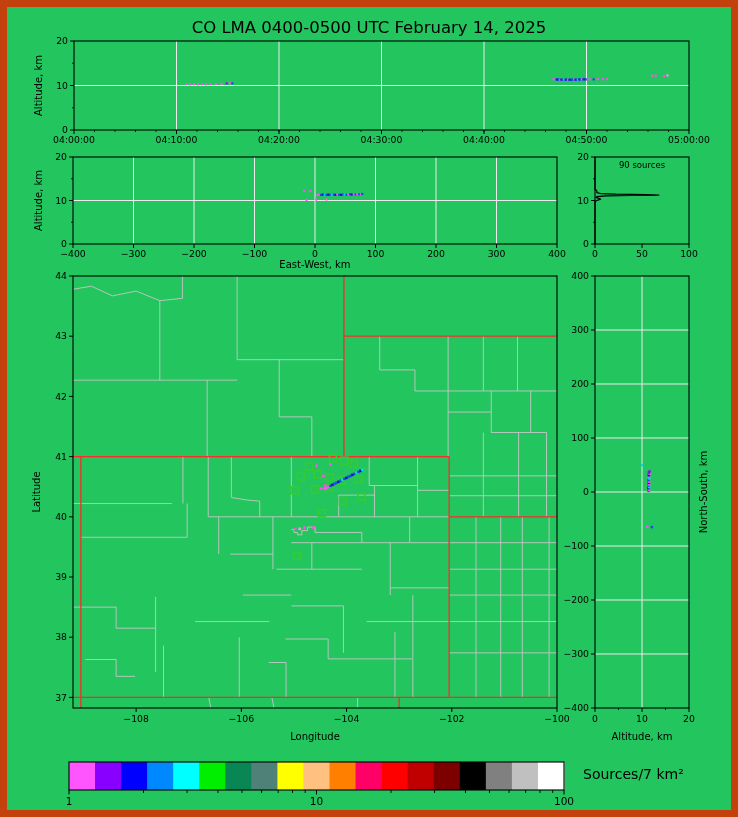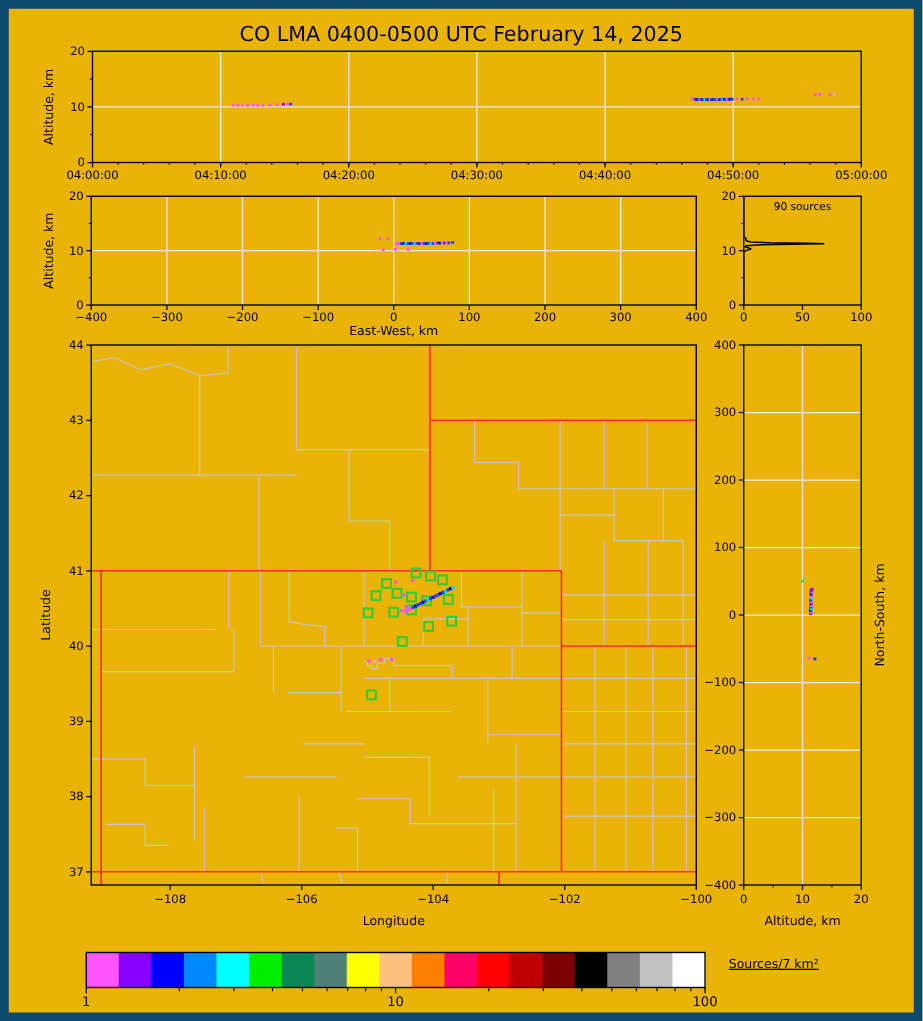--- a/index.html
+++ b/index.html
@@ -1,21 +1,21 @@
 <!DOCTYPE html>
 <html><head>
 <meta charset="utf-8">
 <style>
   html,body{margin:0;padding:0;background:#e8e8e8;}
-  .page{position:relative;width:738px;height:817px;background:#eab308;
-        border:7px solid #0c4a6e;box-sizing:border-box;overflow:hidden;
+  .page{position:relative;width:738px;height:817px;background:#22c55e;
+        border:7px solid #c2410c;box-sizing:border-box;overflow:hidden;
         font-family:"DejaVu Sans", sans-serif;}
   .title{position:absolute;left:0;top:11px;width:724px;text-align:center;
          font-size:16.5px;color:#000;}
-  .cbar-label{position:absolute;left:576px;top:759px;font-size:10px;color:#000;text-decoration:underline;}
+  .cbar-label{position:absolute;left:576px;top:759px;font-size:14px;color:#000;}
   svg{position:absolute;left:0;top:0;}
   svg text{font-family:"DejaVu Sans", sans-serif;fill:#000;}
 </style>
 </head>
 <body>
 
 <div class="page">
   <div class="title">CO LMA 0400-0500 UTC February 14, 2025</div>
   <svg id="plot" width="724" height="803" viewBox="0 0 724 803">
       <g>

